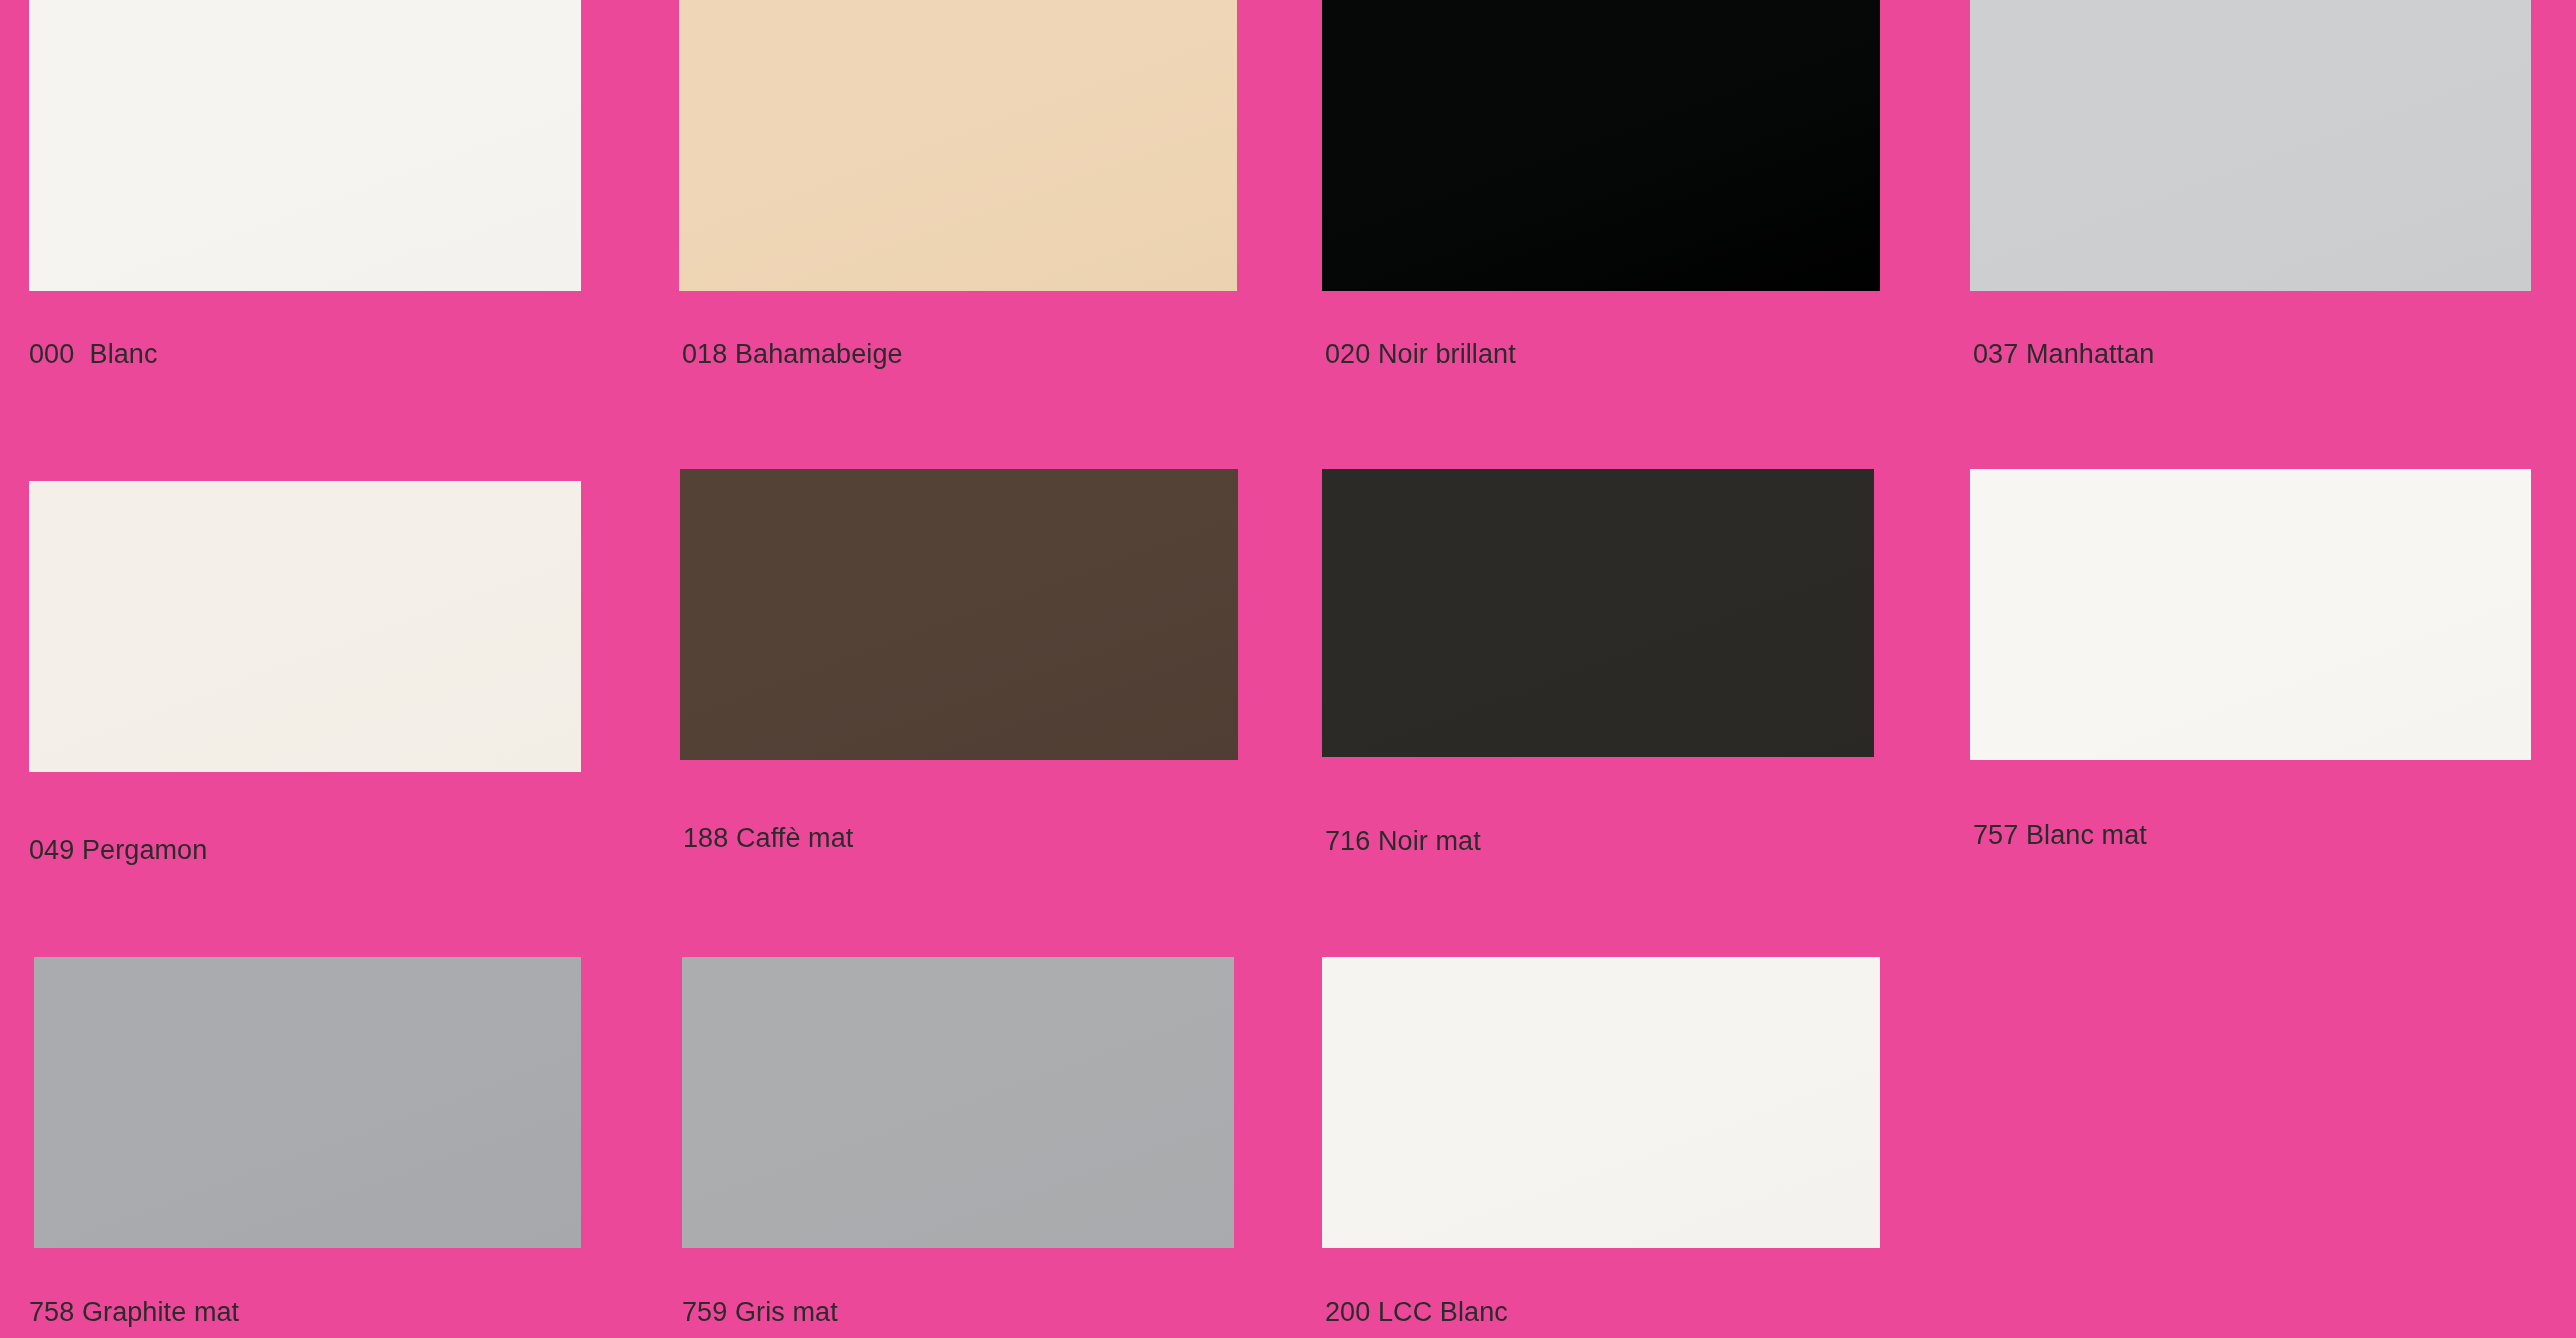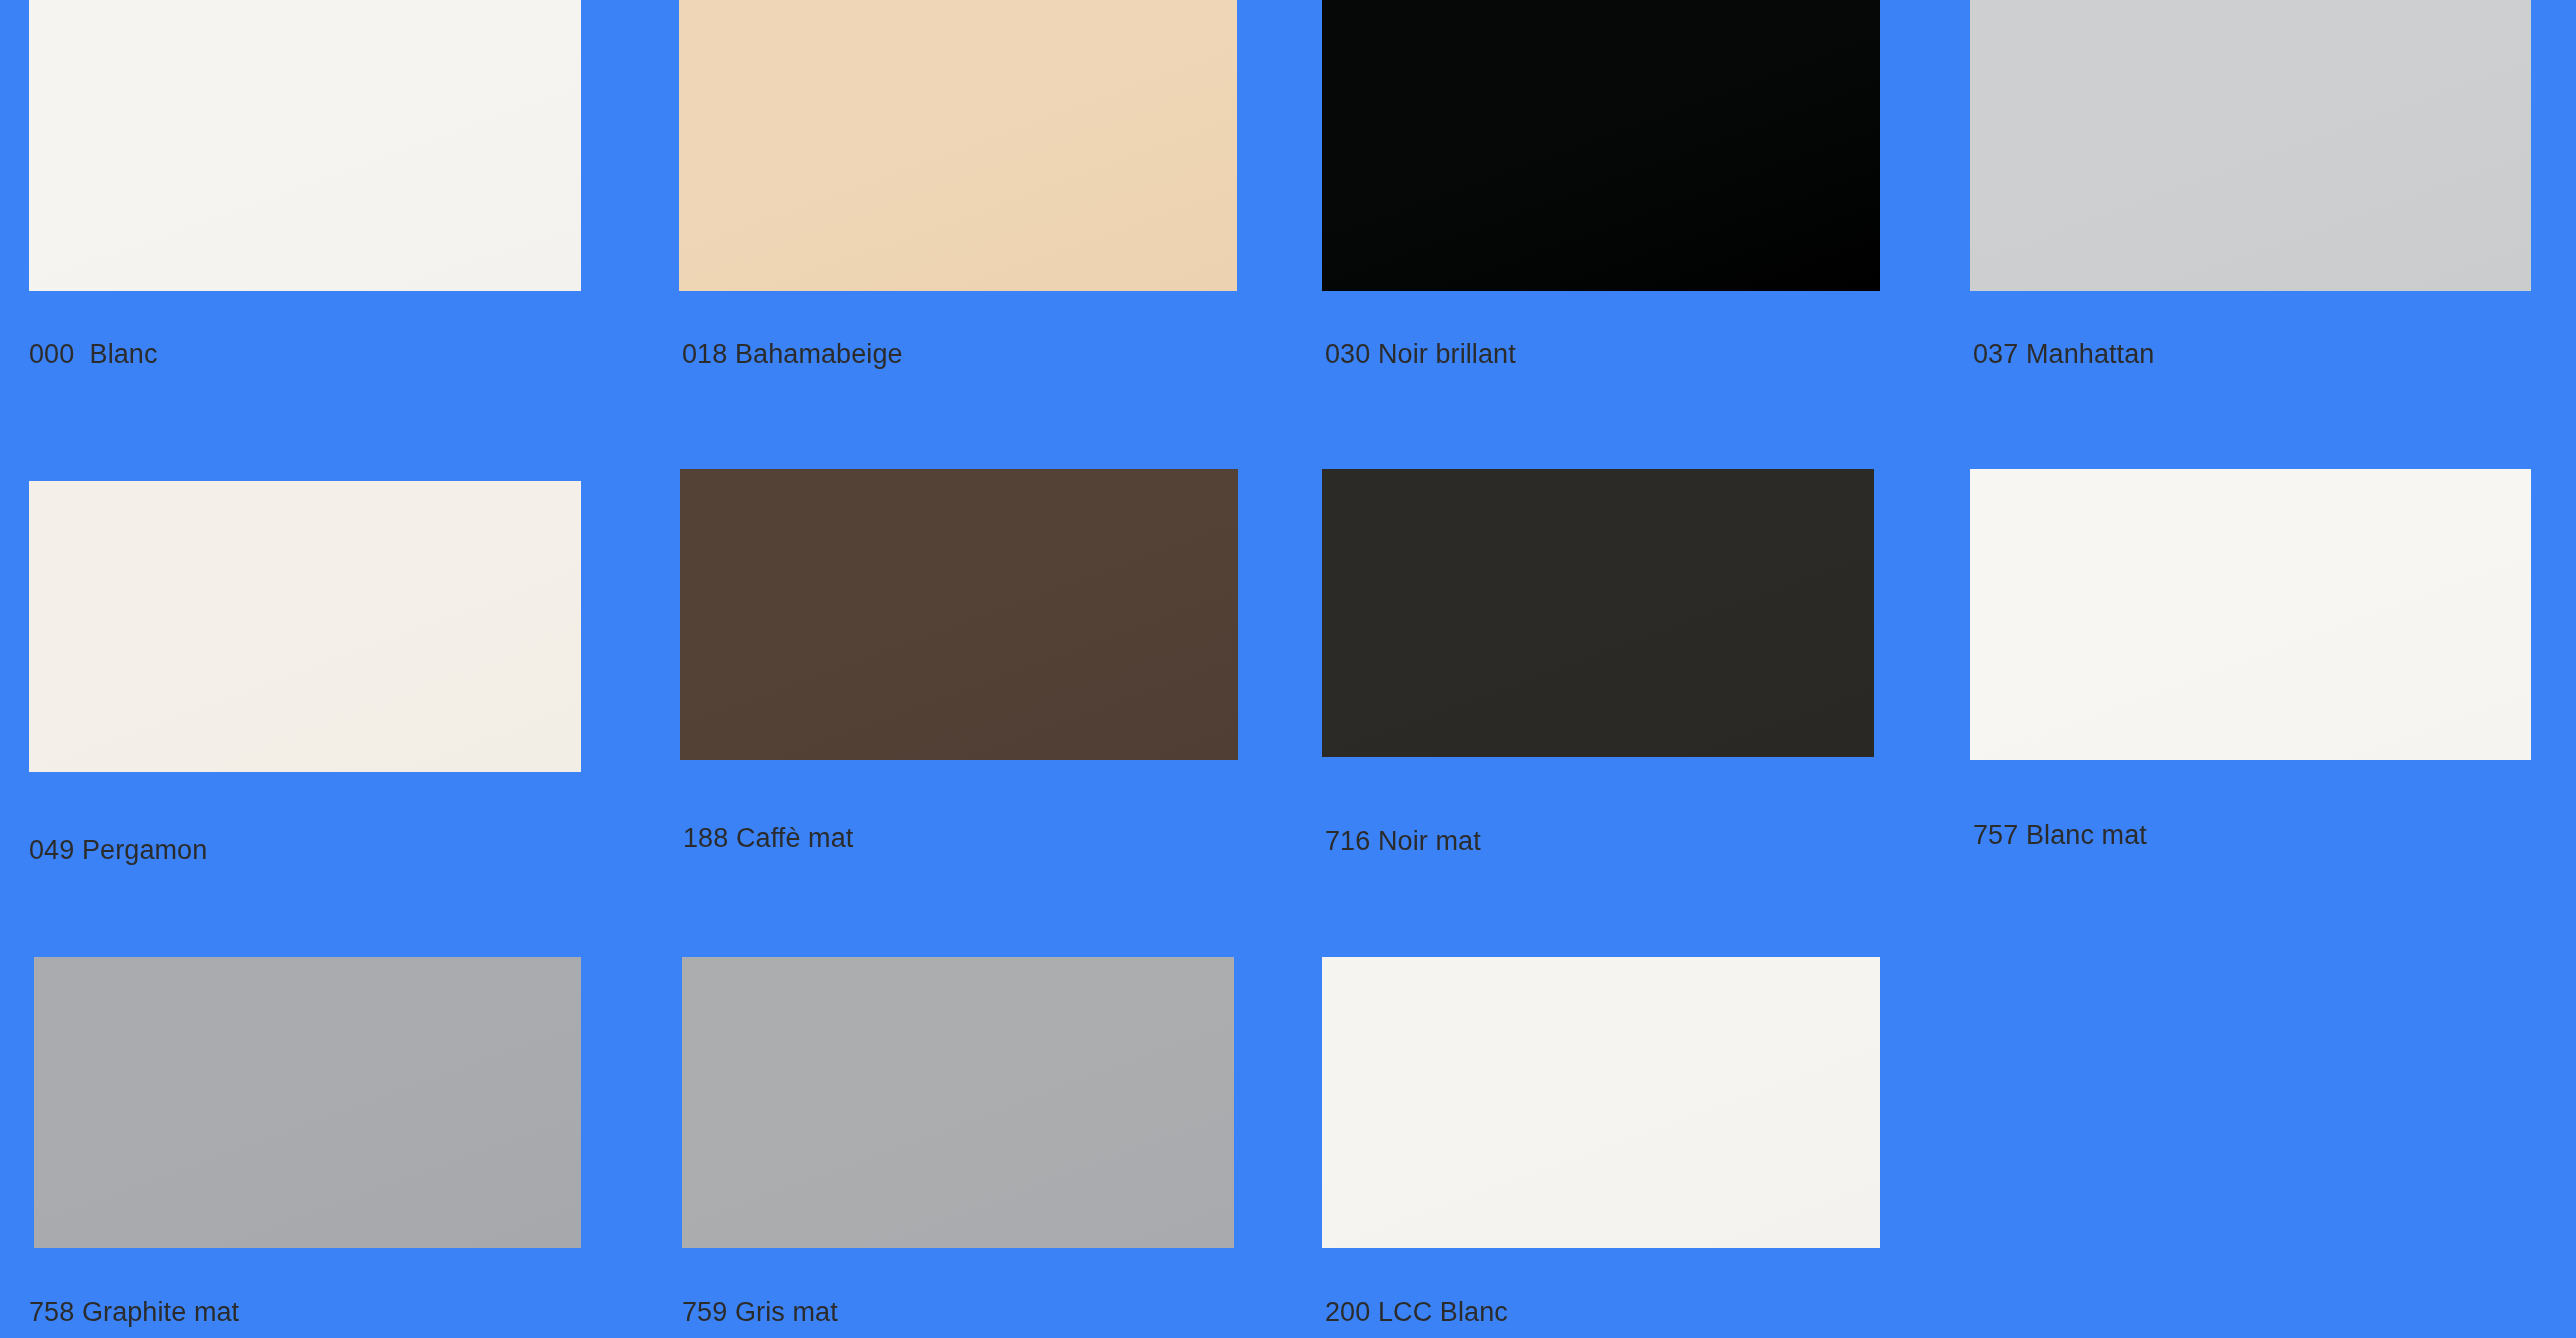--- a/index.html
+++ b/index.html
@@ -42,32 +42,32 @@
     font-family: "Liberation Sans", sans-serif;
     font-size: 27px;
     font-weight: 400;
     letter-spacing: 0.1px;
     line-height: 1;
   }
 </style>
 </head>
 <body>
 
-<div id="swatch-grid" style="background: #3b82f6;">
+<div id="swatch-grid" style="background: #ec4899;">
     <div class="swatch-cell" style="left: 0px; top: 0px; width: 2576px; height: 1339px; pointer-events: none;">
       <div class="swatch-chip" title="000  Blanc" style="left: 29px; top: -11.7px; width: 552px; height: 303px; pointer-events: auto; background: linear-gradient(160deg, rgb(245, 244, 241) 0%, rgb(245, 244, 241) 45%, rgb(243, 242, 238) 100%);"></div>
       <div class="swatch-label" style="left: 29px; top: 341px; color: rgb(43, 43, 43); pointer-events: auto;">000  Blanc</div>
     </div>
     <div class="swatch-cell" style="left: 0px; top: 0px; width: 2576px; height: 1339px; pointer-events: none;">
       <div class="swatch-chip" title="018 Bahamabeige" style="left: 679px; top: -11.7px; width: 558px; height: 303px; pointer-events: auto; background: linear-gradient(160deg, rgb(239, 214, 182) 0%, rgb(239, 214, 182) 45%, rgb(236, 210, 176) 100%);"></div>
       <div class="swatch-label" style="left: 682px; top: 341px; color: rgb(43, 43, 43); pointer-events: auto;">018 Bahamabeige</div>
     </div>
     <div class="swatch-cell" style="left: 0px; top: 0px; width: 2576px; height: 1339px; pointer-events: none;">
       <div class="swatch-chip" title="020 Noir brillant" style="left: 1322px; top: -11.7px; width: 558px; height: 303px; pointer-events: auto; background: linear-gradient(160deg, rgb(6, 8, 8) 0%, rgb(6, 8, 8) 45%, rgb(0, 0, 0) 100%);"></div>
-      <div class="swatch-label" style="left: 1325px; top: 341px; color: rgb(43, 43, 43); pointer-events: auto;">030 Noir brillant</div>
+      <div class="swatch-label" style="left: 1325px; top: 341px; color: rgb(43, 43, 43); pointer-events: auto;">020 Noir brillant</div>
     </div>
     <div class="swatch-cell" style="left: 0px; top: 0px; width: 2576px; height: 1339px; pointer-events: none; padding-left: 11px;">
       <div class="swatch-chip" title="037 Manhattan" style="left: 1970px; top: -11.7px; width: 561px; height: 303px; pointer-events: auto; background: linear-gradient(160deg, rgb(205, 207, 208) 0%, rgb(205, 207, 208) 45%, rgb(202, 204, 205) 100%);"></div>
       <div class="swatch-label" style="left: 1973px; top: 341px; color: rgb(43, 43, 43); pointer-events: auto;">037 Manhattan</div>
     </div>
     <div class="swatch-cell" style="left: 0px; top: 12px; width: 2368px; height: 1339px; pointer-events: none;">
       <div class="swatch-chip" title="049 Pergamon" style="left: 29px; top: 469px; width: 552px; height: 291px; pointer-events: auto; background: linear-gradient(160deg, rgb(244, 239, 232) 0%, rgb(244, 239, 232) 45%, rgb(242, 237, 229) 100%);"></div>
       <div class="swatch-label" style="left: 29px; top: 825px; color: rgb(43, 43, 43); pointer-events: auto;">049 Pergamon</div>
     </div>
     <div class="swatch-cell" style="left: 1px; top: 0px; width: 2364px; height: 1339px; pointer-events: none;">

